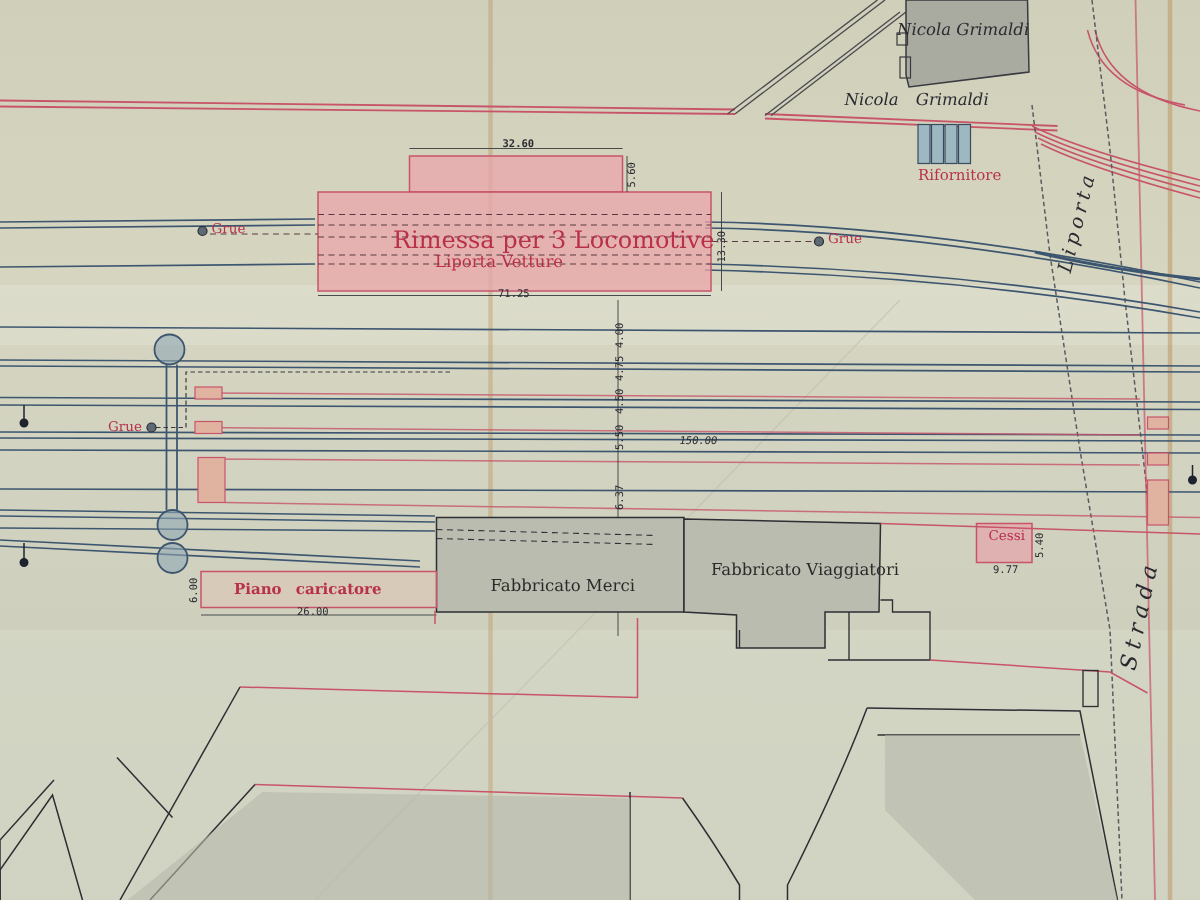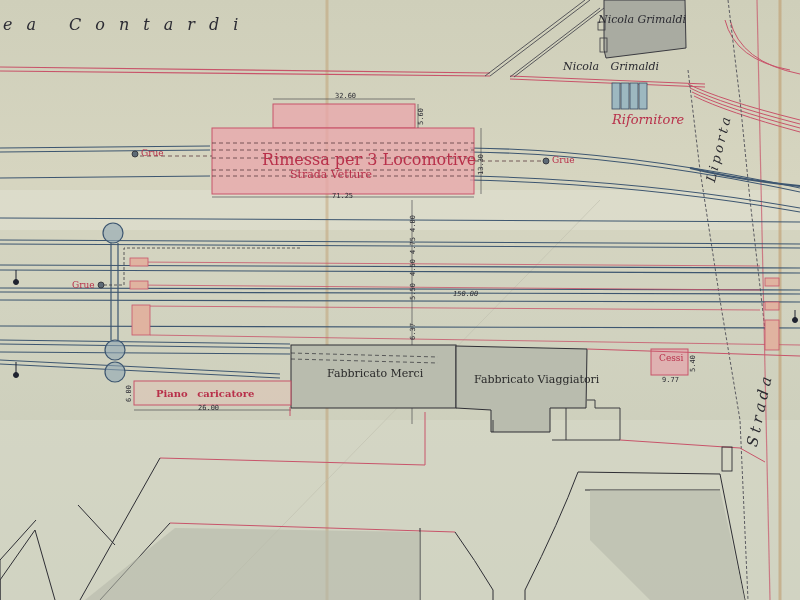--- a/index.html
+++ b/index.html
@@ -202,46 +202,45 @@
     <g fill="#b6b9aa" fill-opacity="0.6" stroke="none">
       <polygon points="175,528 420,532 420,600 85,600"></polygon>
       <polygon points="590,490 720,490 745,600 650,600 590,540"></polygon>
     </g>
     <g stroke="#2e2e34" stroke-width="0.9" fill="none">
       <rect x="722" y="447" width="10" height="24"></rect>
       <line x1="493" y1="420" x2="493" y2="432"></line>
     </g>
   </svg>
 
-  <div class="lbl street" style="left:3px; top:17px;">ea   Contardi</div>
   <div class="lbl ink" style="left:598px; top:14px; font-size:11px;">Nicola Grimaldi</div>
   <div class="lbl ink" style="left:563px; top:61px; font-size:11px; word-spacing:8px;">Nicola   Grimaldi</div>
-  <div class="lbl small-red" style="left:612px; top:113px; font-size:13px;font-style:italic;">Rifornitore</div>
+  <div class="lbl small-red" style="left:612px; top:113px; font-size:10px;">Rifornitore</div>
   <div class="lbl ink rot" style="left:704px; top:180px; font-size:13px; letter-spacing:3px; transform: rotate(-76deg);">Liporta</div>
   <div class="lbl ink rot" style="left:745px; top:445px; font-size:15px; letter-spacing:4px; transform: rotate(-78deg);">Strada</div>
 
   <div class="lbl red" style="left:262px; top:152px; font-size:16px;">Rimessa per 3 Locomotive</div>
-  <div class="lbl red" style="left:290px; top:169px; font-size:11px;">Strada Vetture</div>
-  <div class="lbl dim" style="left:335px; top:93px;">32.60</div>
+  <div class="lbl red" style="left:290px; top:169px; font-size:11px;">Liporta Vetture</div>
+  <div class="lbl dim" style="left:335px; top:93px;font-weight:bold;">32.60</div>
   <div class="lbl dim rot" style="left:418px; top:125px; transform: rotate(-90deg);">5.60</div>
   <div class="lbl dim" style="left:332px; top:193px;">71.25</div>
   <div class="lbl dim rot" style="left:478px; top:175px; transform: rotate(-90deg);">13.30</div>
 
   <div class="lbl small-red" style="left:141px; top:149px;">Grue</div>
   <div class="lbl small-red" style="left:552px; top:156px;">Grue</div>
   <div class="lbl small-red" style="left:72px; top:281px;">Grue</div>
 
   <div class="lbl dim rot" style="left:410px; top:232px; transform: rotate(-90deg);">4.00</div>
   <div class="lbl dim rot" style="left:410px; top:254px; transform: rotate(-90deg);">4.75</div>
   <div class="lbl dim rot" style="left:410px; top:276px; transform: rotate(-90deg);">4.50</div>
   <div class="lbl dim rot" style="left:410px; top:300px; transform: rotate(-90deg);">5.50</div>
   <div class="lbl dim rot" style="left:410px; top:340px; transform: rotate(-90deg);">6.37</div>
   <div class="lbl dim" style="left:453px; top:291px; font-style:italic;">150.00</div>
 
-  <div class="lbl bld" style="left:327px; top:368px;">Fabbricato Merci</div>
+  <div class="lbl bld" style="left:327px; top:385px;">Fabbricato Merci</div>
   <div class="lbl bld" style="left:474px; top:374px;">Fabbricato Viaggiatori</div>
 
   <div class="lbl red" style="left:156px; top:389px; font-size:10px; word-spacing:6px;font-weight:bold;">Piano caricatore</div>
   <div class="lbl dim rot" style="left:126px; top:402px; transform: rotate(-90deg);">6.00</div>
   <div class="lbl dim" style="left:198px; top:405px;">26.00</div>
 
   <div class="lbl red" style="left:659px; top:354px; font-size:9px;">Cessi</div>
   <div class="lbl dim" style="left:662px; top:377px;">9.77</div>
   <div class="lbl dim rot" style="left:690px; top:372px; transform: rotate(-90deg);">5.40</div>
 </div>

